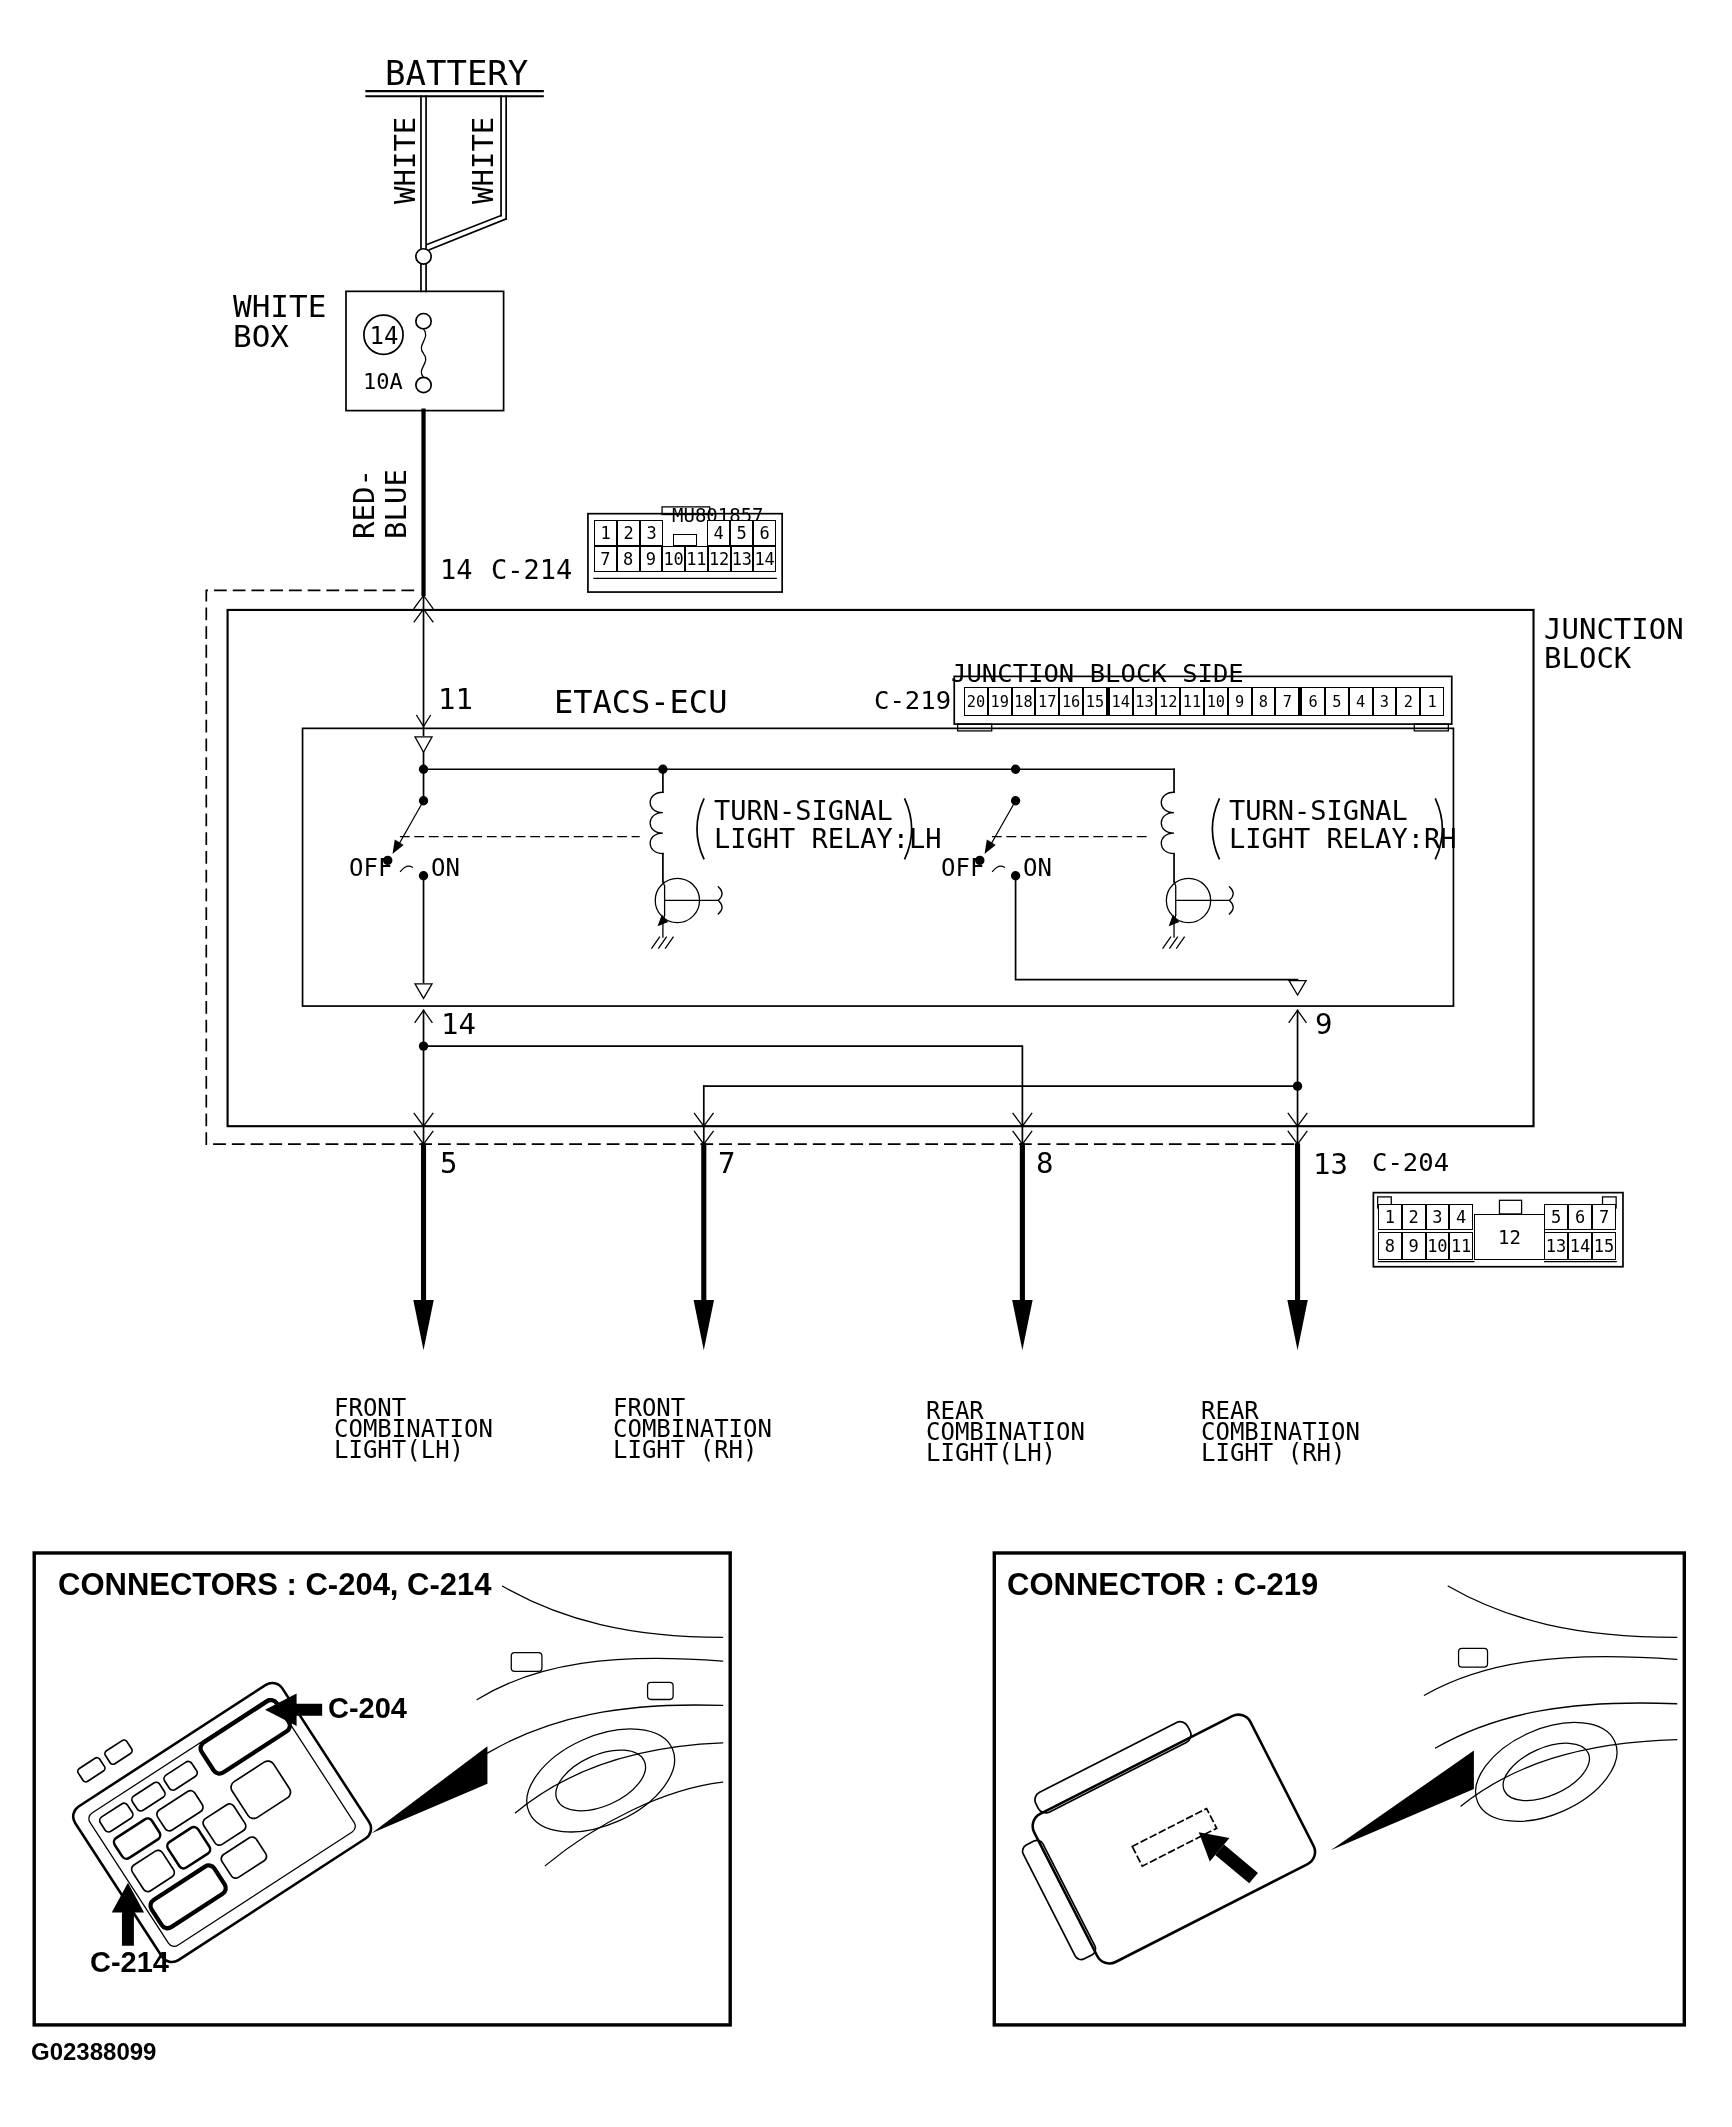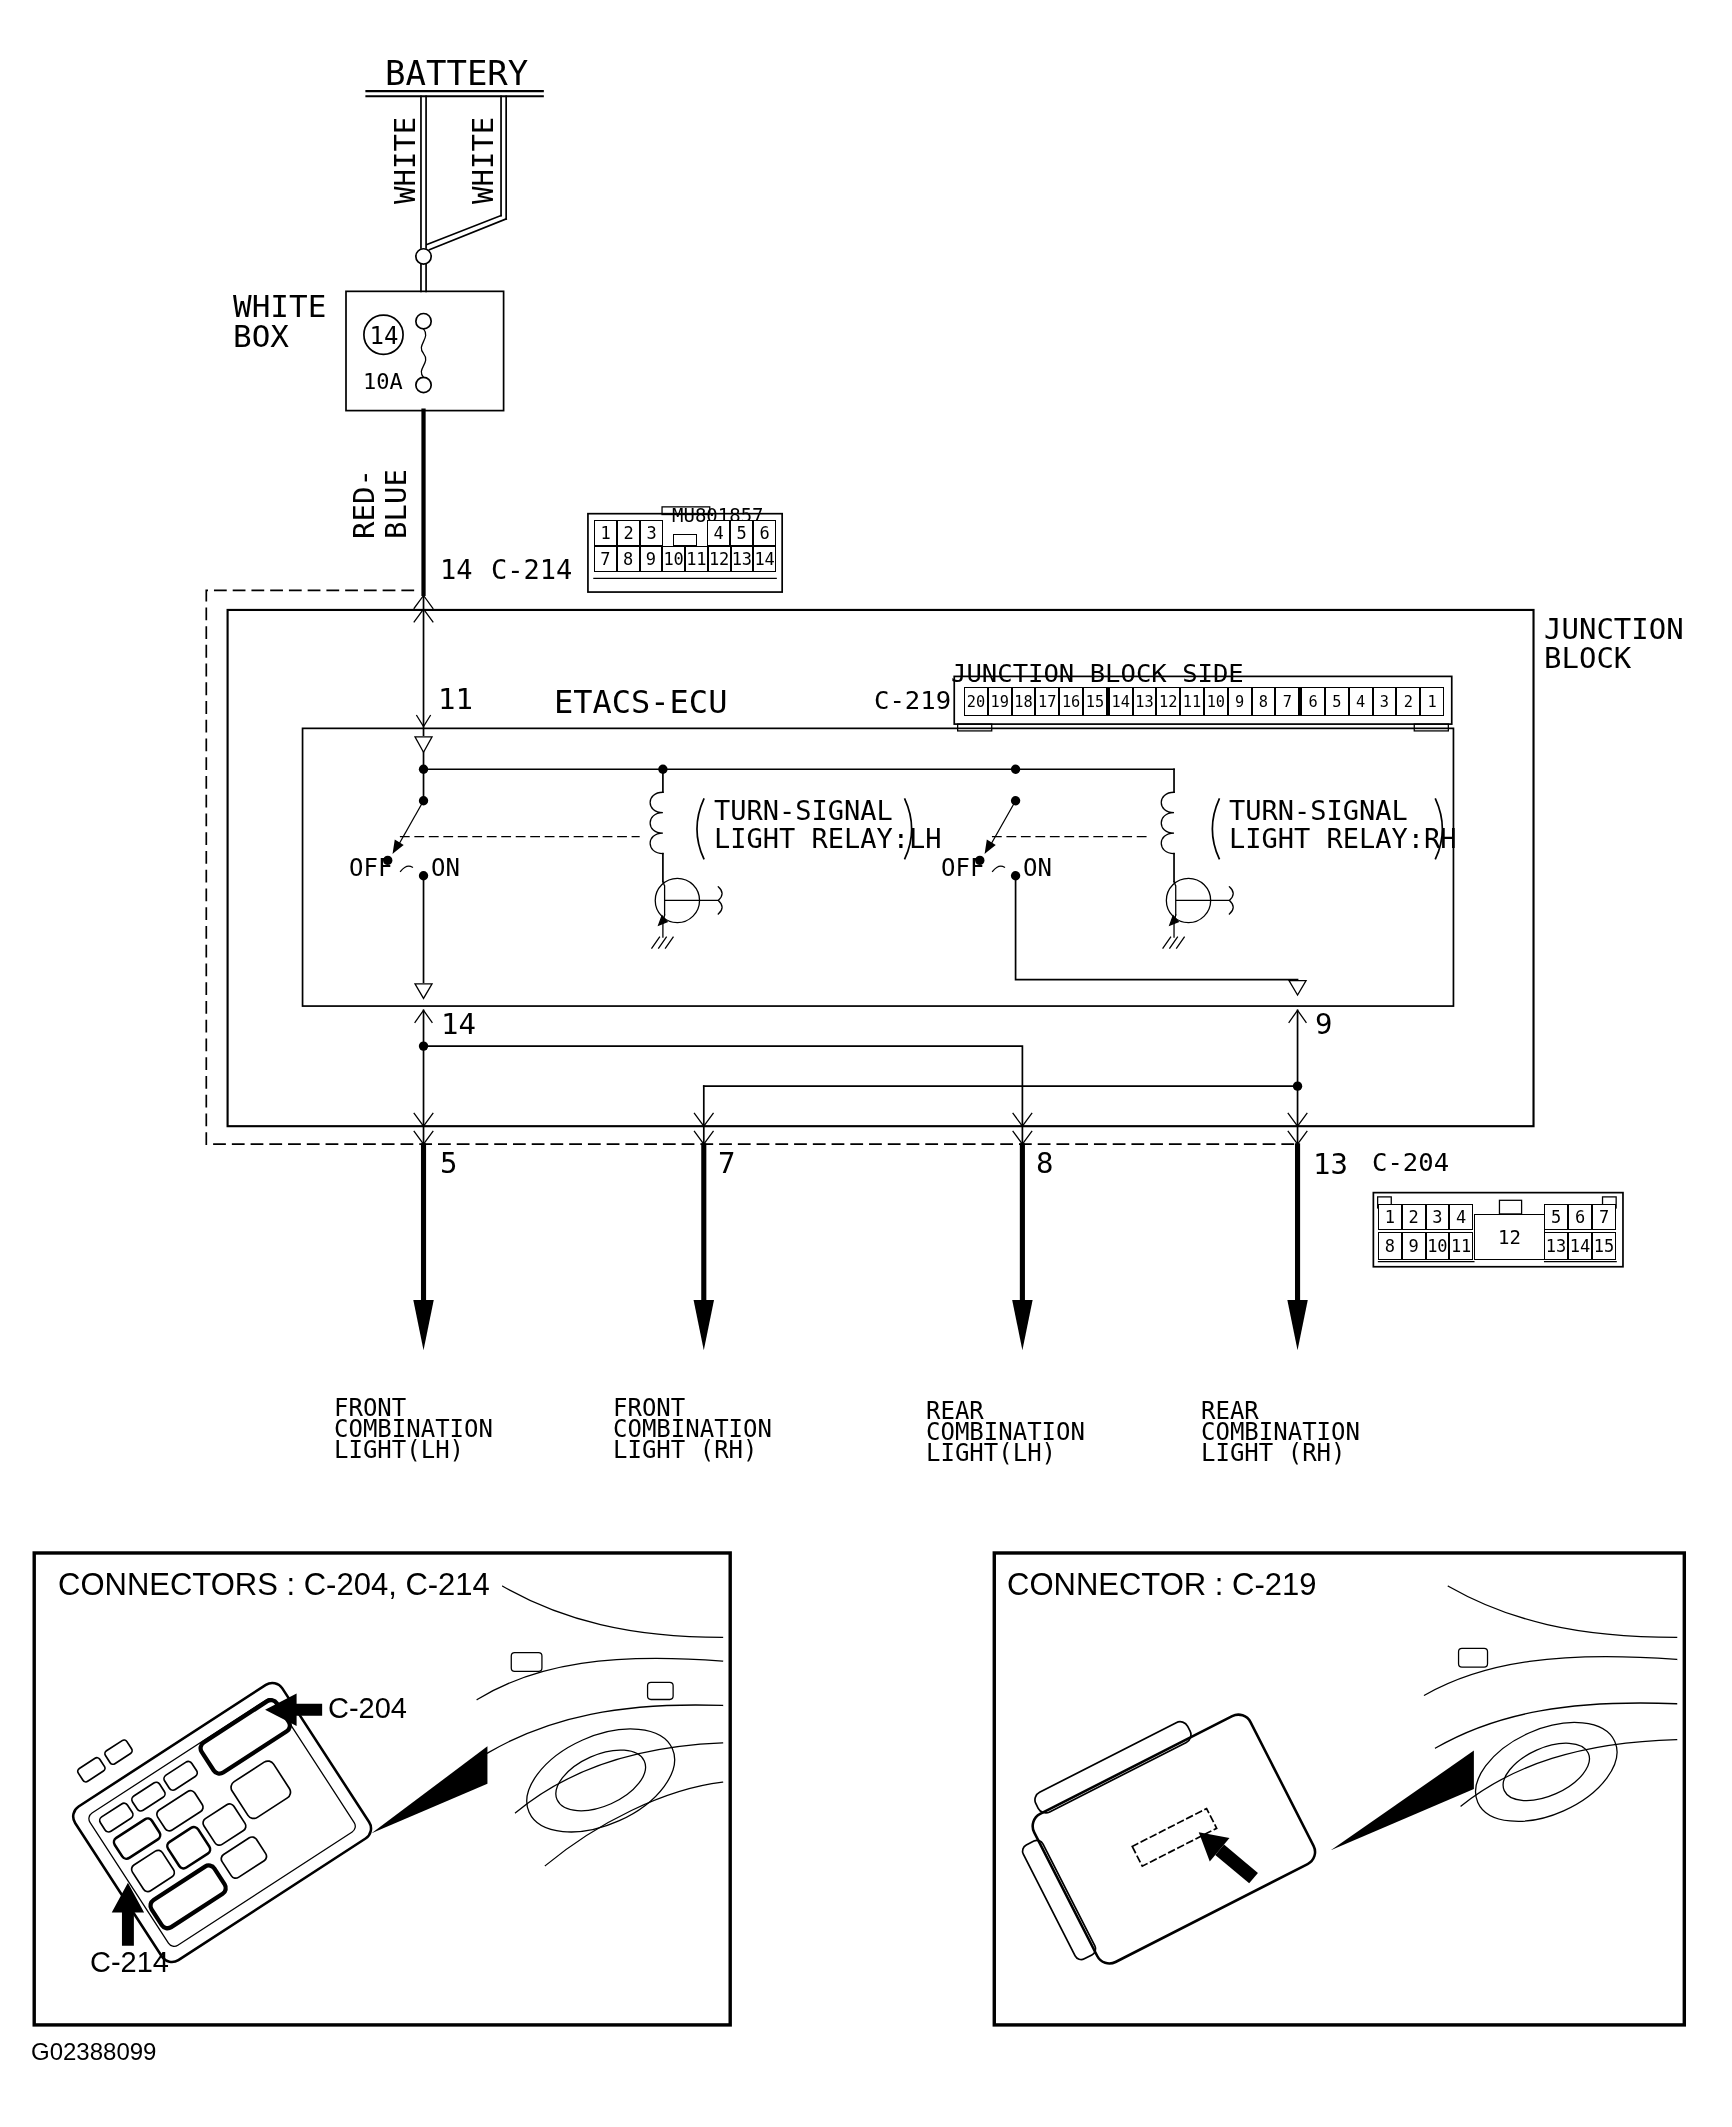--- a/index.html
+++ b/index.html
@@ -1,21 +1,21 @@
 <!DOCTYPE html>
 <html style="font-size:13.6px"><head>
 <meta charset="utf-8">
 <style>
   html,body{margin:0;padding:0;background:#fff;}
   #page{position:relative;width:1733px;height:2128px;background:#fff;overflow:hidden;}
   #page svg{position:absolute;left:0;top:0;}
   .lbl{position:absolute;white-space:pre;color:#000;
        font-family:"DejaVu Sans Mono","Liberation Mono",monospace;font-weight:normal;line-height:1.05;}
   .rot{transform:rotate(-90deg);transform-origin:0 0;}
-  .sans{font-family:"Liberation Sans",sans-serif;font-weight:normal;}
+  .sans{font-family:"Liberation Sans",sans-serif;font-weight:bold;}
   .pinrow{position:absolute;display:flex;}
   .cell{box-sizing:border-box;border:1.3px solid #000;display:flex;align-items:center;justify-content:center;
         font-family:"DejaVu Sans Mono","Liberation Mono",monospace;color:#000;background:#fff;}
   .sep{border-left-width:3.4px;}
   .lights{position:absolute;color:#000;font-family:"DejaVu Sans Mono","Liberation Mono",monospace;
           font-size:24px;line-height:21px;white-space:pre;}
   .ctr{text-align:center;}
 </style>
 </head>
 <body>

